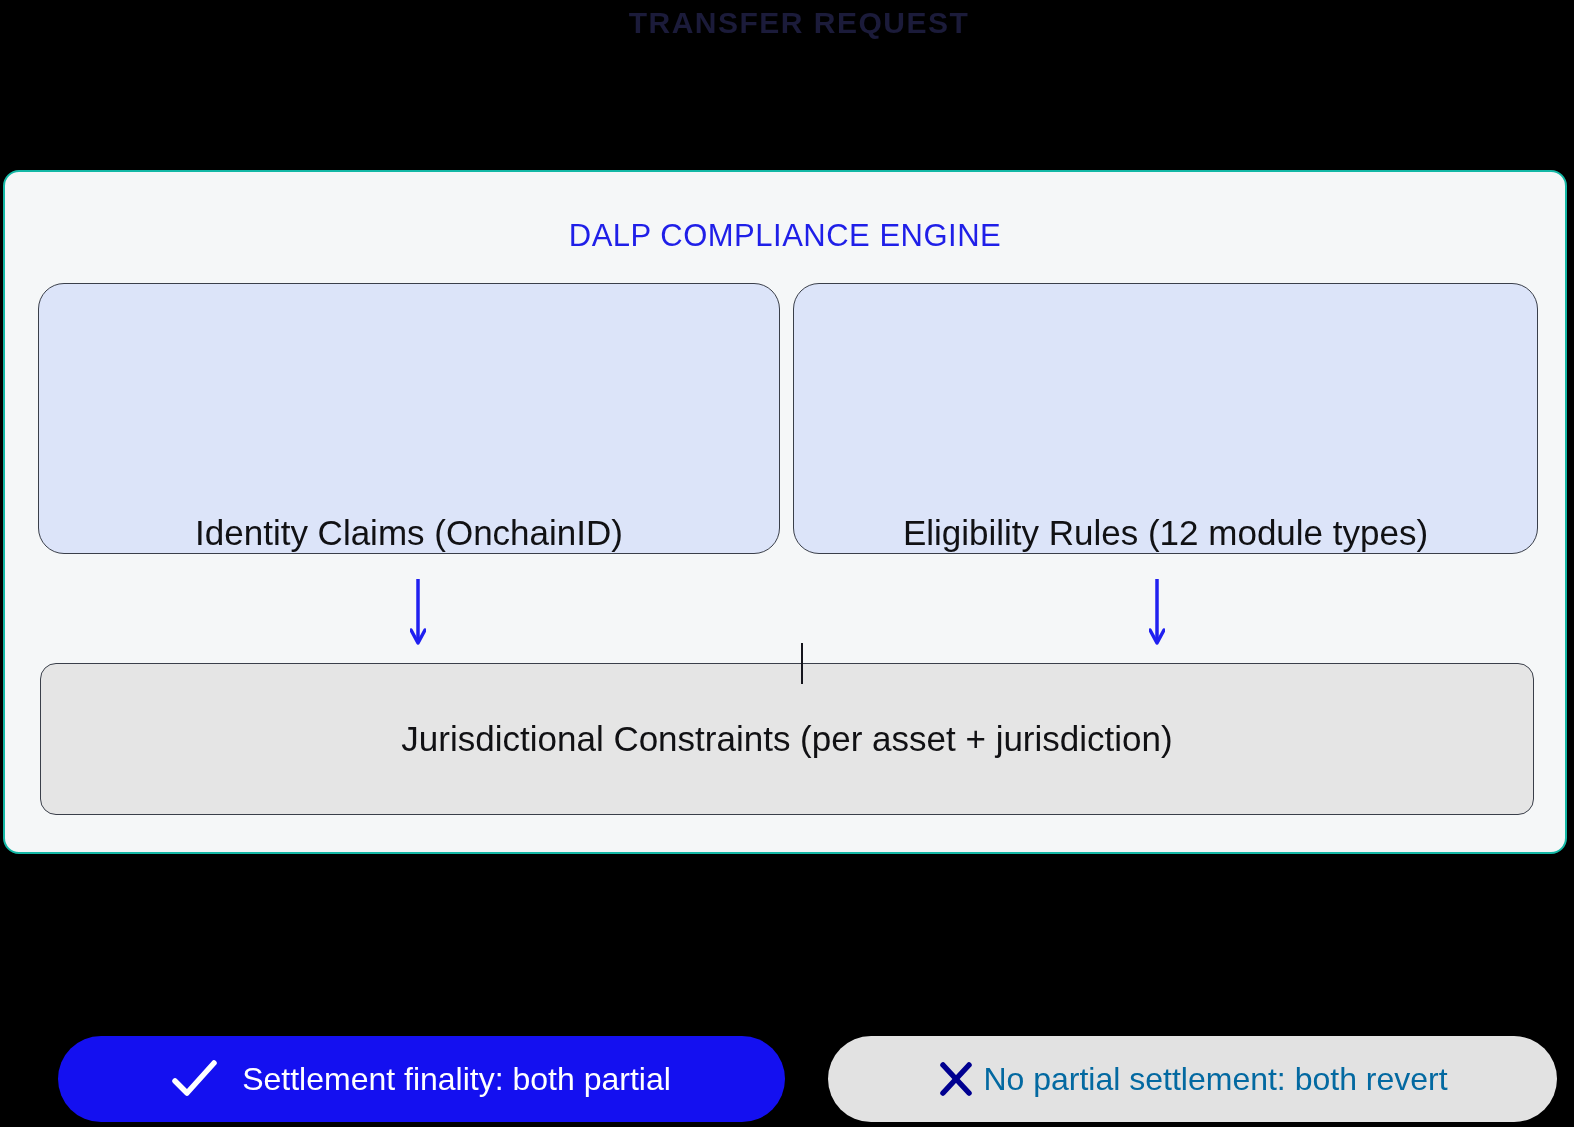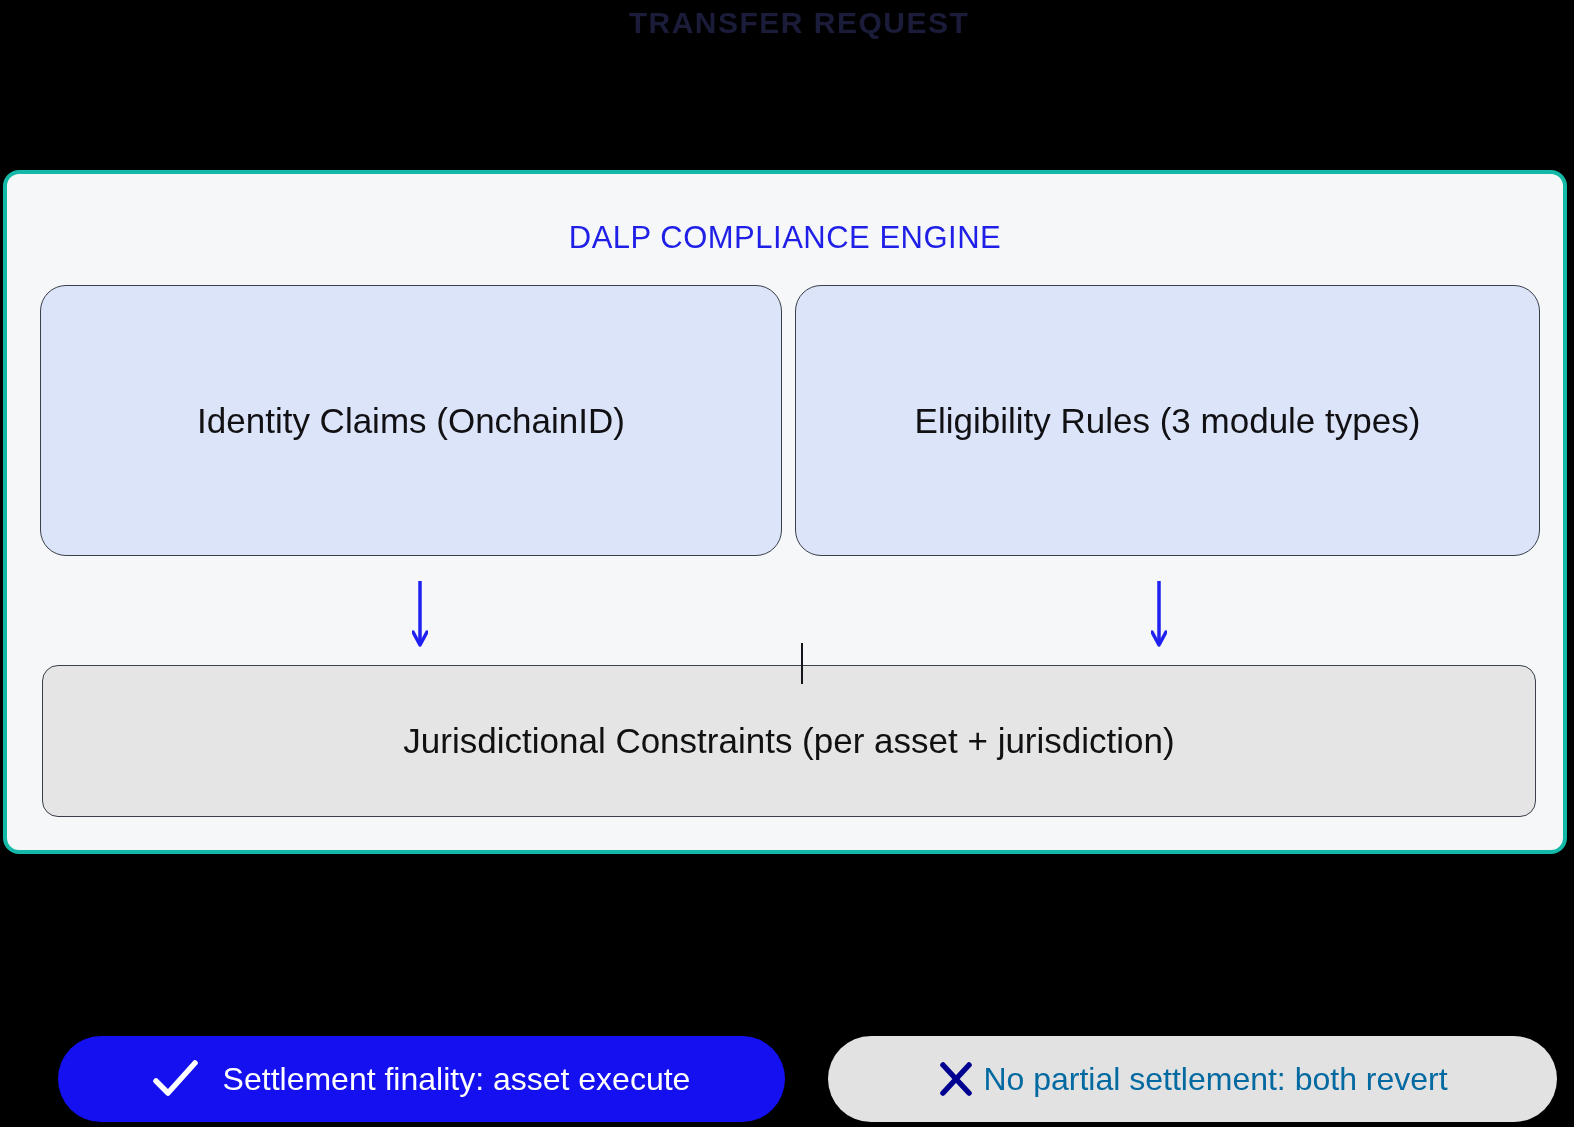--- a/index.html
+++ b/index.html
@@ -23,21 +23,21 @@
     letter-spacing: 1.5px;
     color: #1b1b3a;
   }
   .engine-panel {
     position: absolute;
     left: 3px;
     top: 170px;
     width: 1564px;
     height: 684px;
     background: #f5f7f8;
-    border: 4px solid #14b8a6;
+    border: 2px solid #14b8a6;
     border-radius: 16px;
     box-sizing: border-box;
   }
   .engine-heading {
     position: absolute;
     top: 46px;
     left: 0;
     width: 100%;
     text-align: center;
     font-size: 31px;
@@ -47,21 +47,21 @@
   }
   .input-box {
     position: absolute;
     top: 111px;
     height: 271px;
     background: #dce4f9;
     border: 1px solid #3a3f4a;
     border-radius: 26px;
     box-sizing: border-box;
     display: flex;
-    align-items: center;
+    align-items: flex-end;
     justify-content: center;
     font-size: 35px;
     color: #111114;
   }
   .input-box.left  { left: 33px;  width: 742px; }
   .input-box.right { left: 788px; width: 745px; }
   .flow-arrow {
     position: absolute;
     top: 406px;
     width: 16px;
@@ -131,21 +131,21 @@
 
 <div class="engine-panel">
 
   <div class="engine-heading">DALP COMPLIANCE ENGINE</div>
 
   <div class="input-box left">
     <span>Identity Claims (OnchainID)</span>
   </div>
 
   <div class="input-box right">
-    <span>Eligibility Rules (3 module types)</span>
+    <span>Eligibility Rules (12 module types)</span>
   </div>
 
   <svg class="flow-arrow left" viewBox="0 0 16 74">
     <line x1="8" y1="1" x2="8" y2="62" stroke="#2020f0" stroke-width="3.5"></line>
     <polyline points="1,52 8,65 15,52" fill="none" stroke="#2020f0" stroke-width="3.5" stroke-linecap="round" stroke-linejoin="round"></polyline>
   </svg>
 
   <svg class="flow-arrow right" viewBox="0 0 16 74">
     <line x1="8" y1="1" x2="8" y2="62" stroke="#2020f0" stroke-width="3.5"></line>
     <polyline points="1,52 8,65 15,52" fill="none" stroke="#2020f0" stroke-width="3.5" stroke-linecap="round" stroke-linejoin="round"></polyline>
@@ -158,21 +158,21 @@
 </div>
 
 <div class="connector-line"></div>
 
 <div class="outcome-badge execute">
   <span class="badge-icon">
     <svg width="46" height="38" viewBox="0 0 46 38">
       <polyline points="3,21 15,33 42,3" fill="none" stroke="#ffffff" stroke-width="5.5" stroke-linecap="round" stroke-linejoin="round"></polyline>
     </svg>
   </span>
-  <span>Settlement finality: asset execute</span>
+  <span>Settlement finality: both partial</span>
 </div>
 
 <div class="outcome-badge revert">
   <span class="badge-icon">
     <svg width="38" height="38" viewBox="0 0 38 38">
       <line x1="6" y1="5" x2="32" y2="33" stroke="#000090" stroke-width="5.5" stroke-linecap="round"></line>
       <line x1="32" y1="5" x2="6" y2="33" stroke="#000090" stroke-width="5.5" stroke-linecap="round"></line>
     </svg>
   </span>
   <span>No partial settlement: both revert</span>

